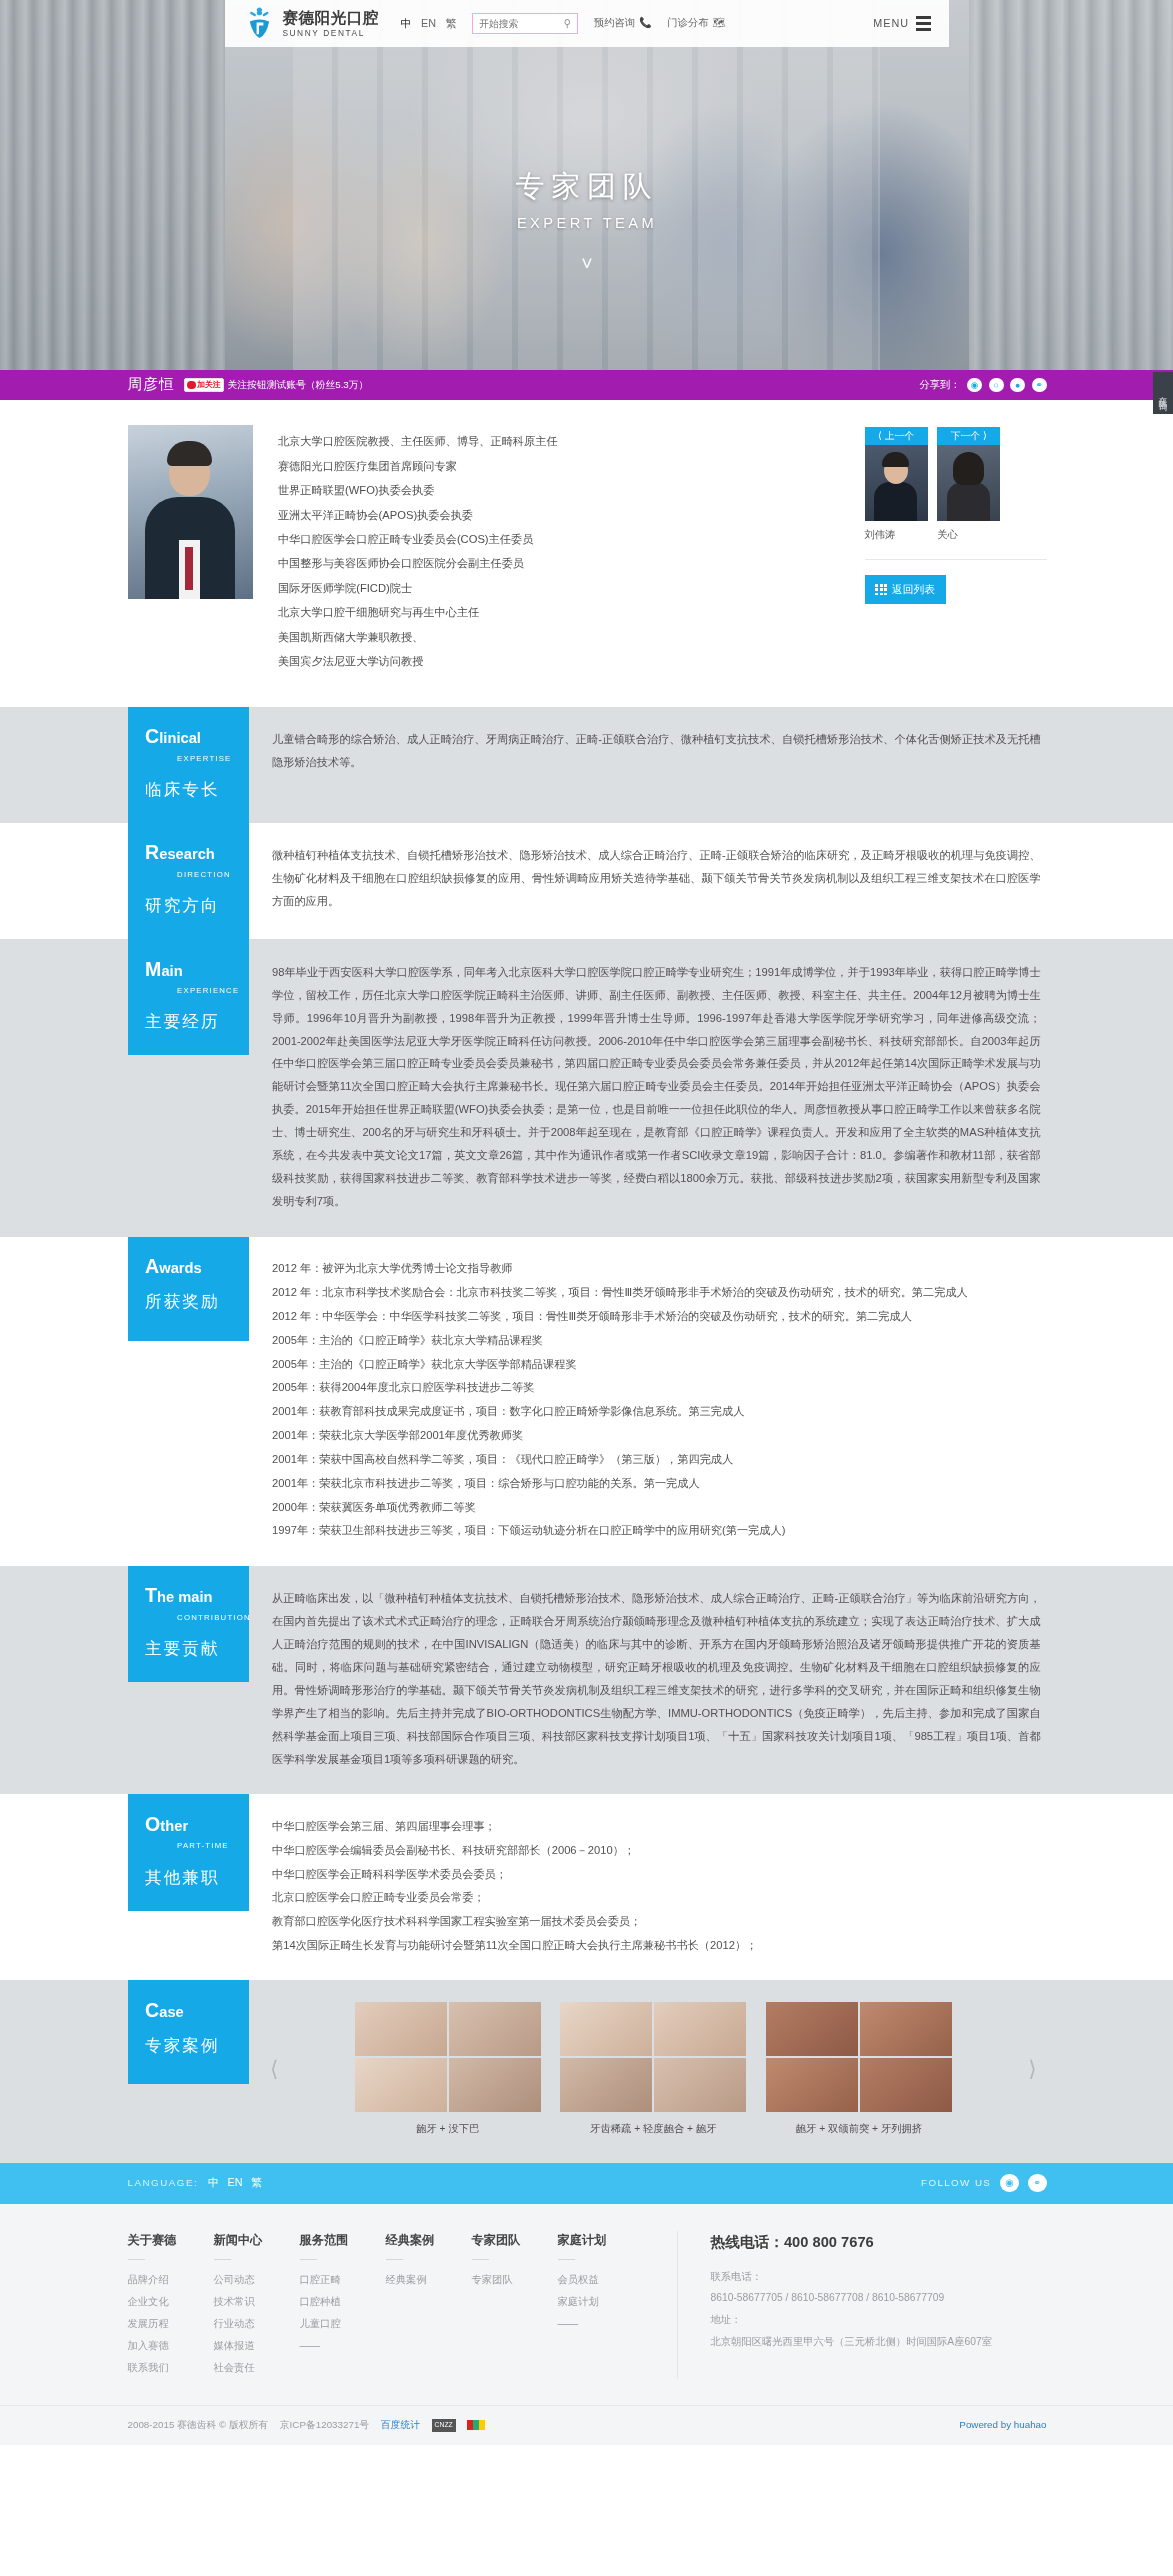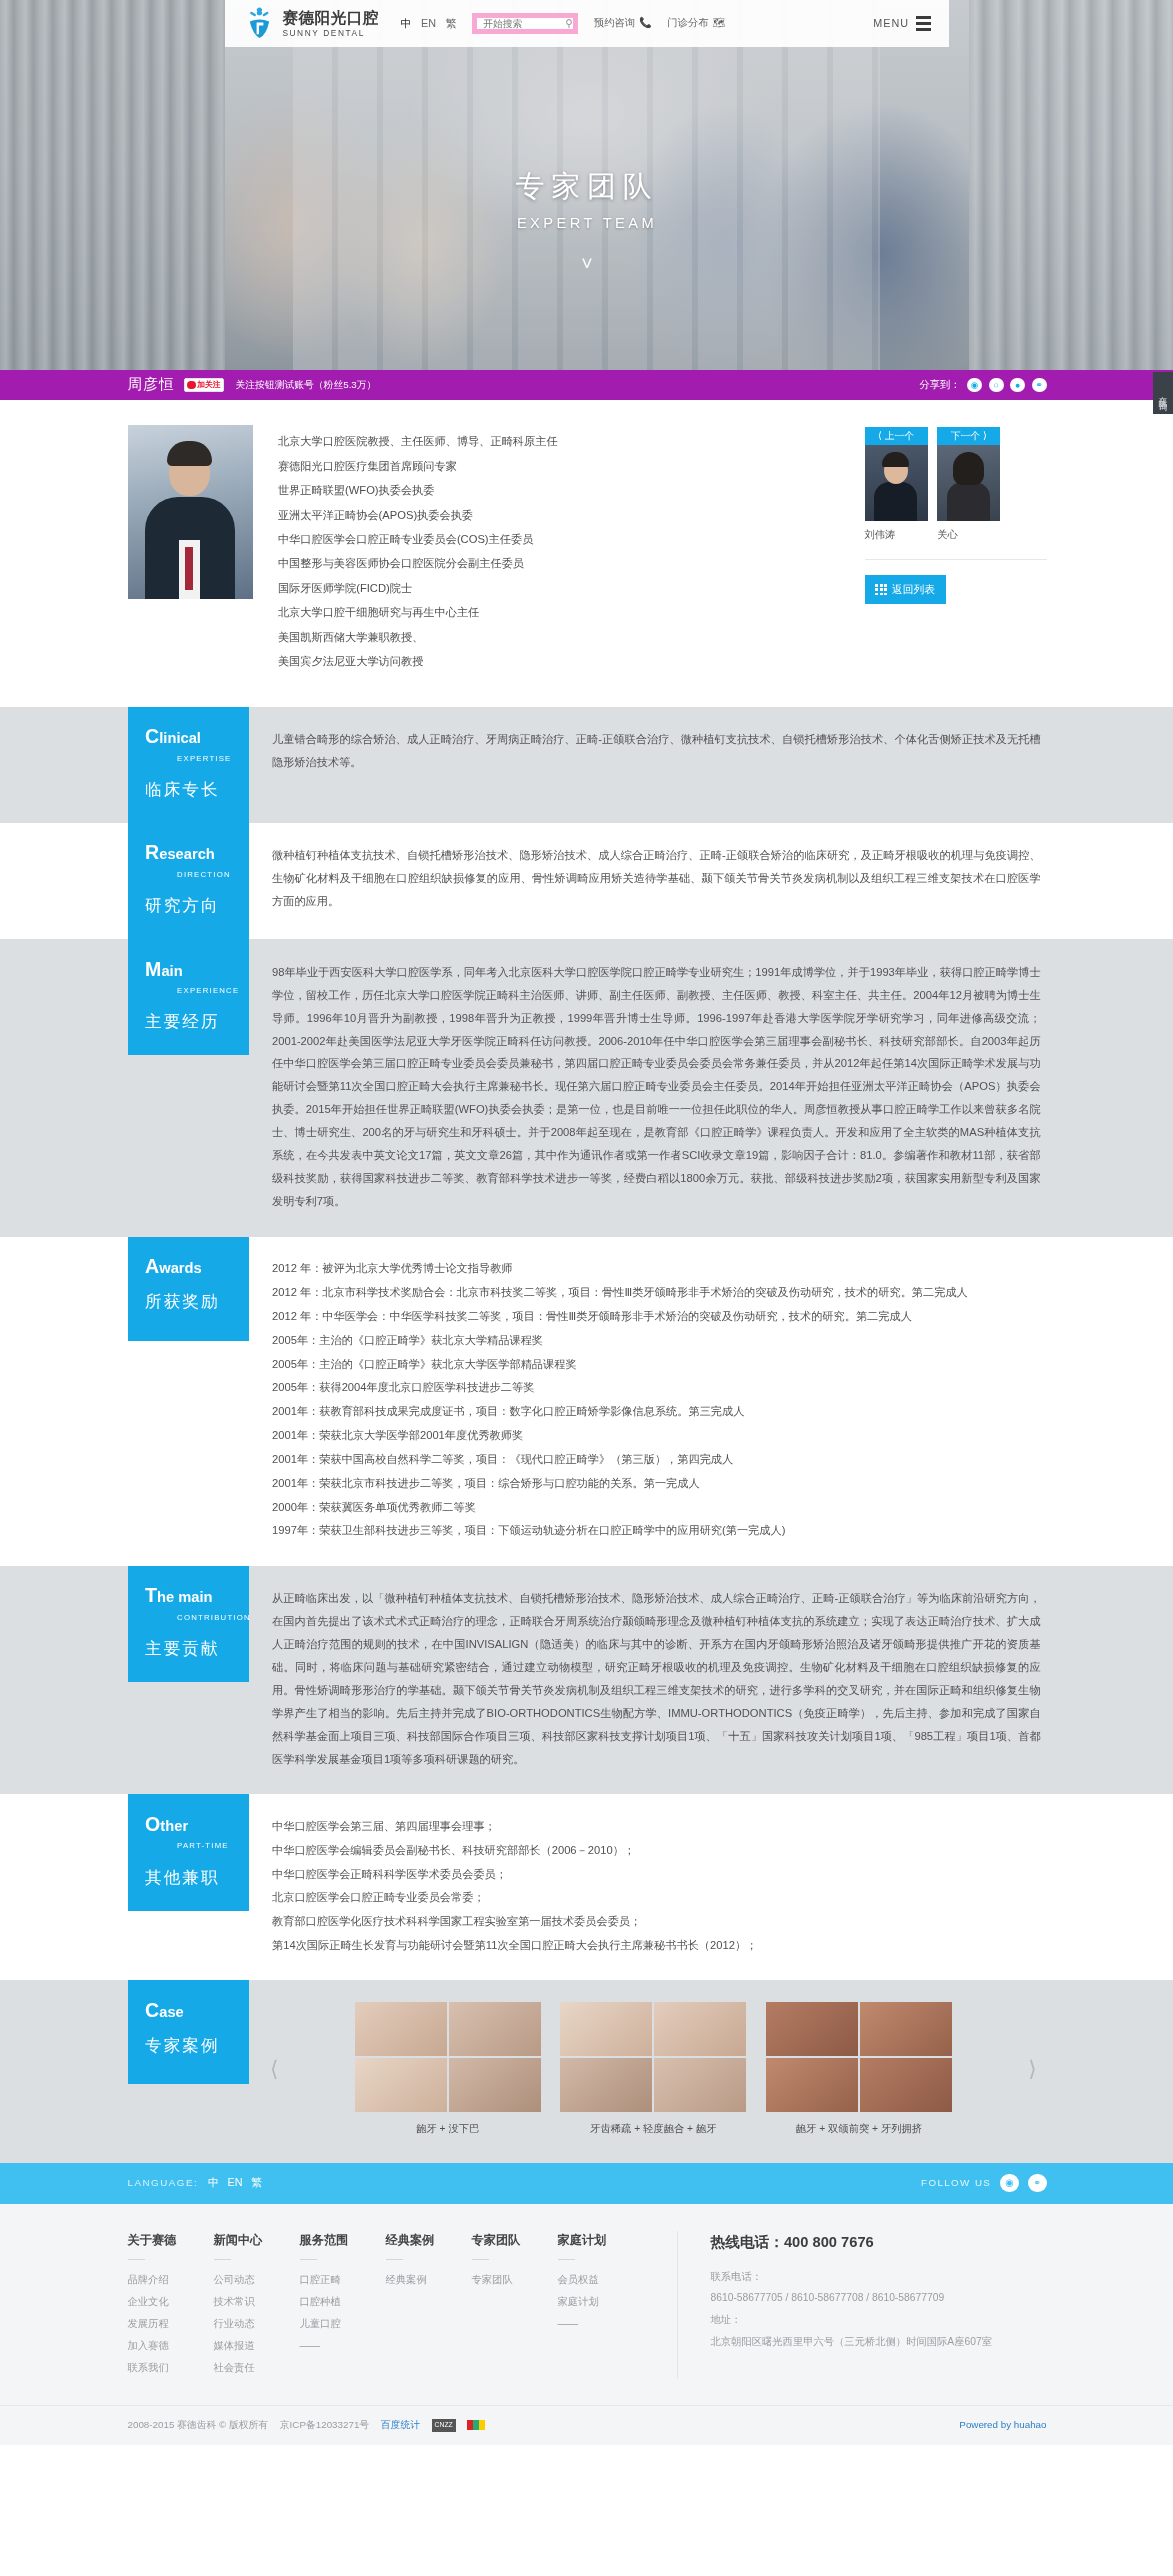--- a/index.html
+++ b/index.html
@@ -62,21 +62,21 @@
   .logo-mark { width:33px; height:33px; position:relative; }
   .logo-txt { display:flex; flex-direction:column; line-height:1; }
   .logo-cn { font-size:15.6px; font-weight:700; color:#3b3b3b; letter-spacing:0.5px; }
   .logo-en { font-size:8.3px; color:#4a4a4a; letter-spacing:1.6px; margin-top:2.9px; }
 
   .hnav { display:flex; align-items:center; margin-left:21.5px; gap:9.8px; font-size:10.8px; color:#666; }
   .hnav span { cursor:pointer; }
   .hnav .on { color:#2a2a2a; }
 
   .hsearch {
-    margin-left:15.6px; width:106px; height:21.5px; border:5px solid #f9a8d4; background:#fff;
+    margin-left:15.6px; width:106px; height:21.5px; border:1px solid #f9a8d4; background:#fff;
     display:flex; align-items:center; padding:0 5.9px; font-size:9.8px; color:#b6b6b6;
   }
   .hsearch input { border:0; outline:0; width:82px; font-size:9.8px; color:#888;
                    font-family:inherit; background:transparent; }
   .sicon { margin-left:auto; color:#9a9a9a; font-size:10.8px; }
 
   .hlink { display:flex; align-items:center; gap:3.9px; margin-left:15.6px; font-size:10.3px; color:#666; cursor:pointer; }
   .menu-btn {
     margin-left:auto; display:flex; align-items:center; gap:6.8px;
     padding-right:17.6px; font-size:10.8px; color:#555; letter-spacing:1px; cursor:pointer;
@@ -90,21 +90,21 @@
     display:flex; align-items:center;
   }
   .namebar .wrap { display:flex; align-items:center; height:31px; }
   .dr-name { color:#fff; font-size:14.7px; font-weight:400; letter-spacing:1px; }
   .wb-follow {
     margin-left:9.8px; height:13.7px; display:flex; align-items:center; gap:1px;
     background:#fff; border:1px solid #e2e2e2; border-radius:2px; padding:0 2.9px 0 2px;
   }
   .wb-dot { width:8.8px;height:8.8px;border-radius:50%;background:#e6162d; display:inline-block; }
   .wb-follow b { font-size:7.8px; color:#e6162d; font-weight:700; }
-  .wb-meta { color:#fff; font-size:9.8px; margin-left:11px; }
+  .wb-meta { color:#fff; font-size:9.8px; margin-left:3px; }
   .share { margin-left:auto; display:flex; align-items:center; gap:6.8px; color:#fff; font-size:10.3px; }
   .sh-ico {
     width:14.7px; height:14.7px; border-radius:50%; display:inline-flex;
     align-items:center; justify-content:center; font-size:8.8px; color:#16a9e8; background:#fff; cursor:pointer;
   }
 
   
   .profile { background:#fff; padding:25.4px 0 33px; }
   .profile .wrap { display:flex; gap:25.4px; }
   .portrait {

